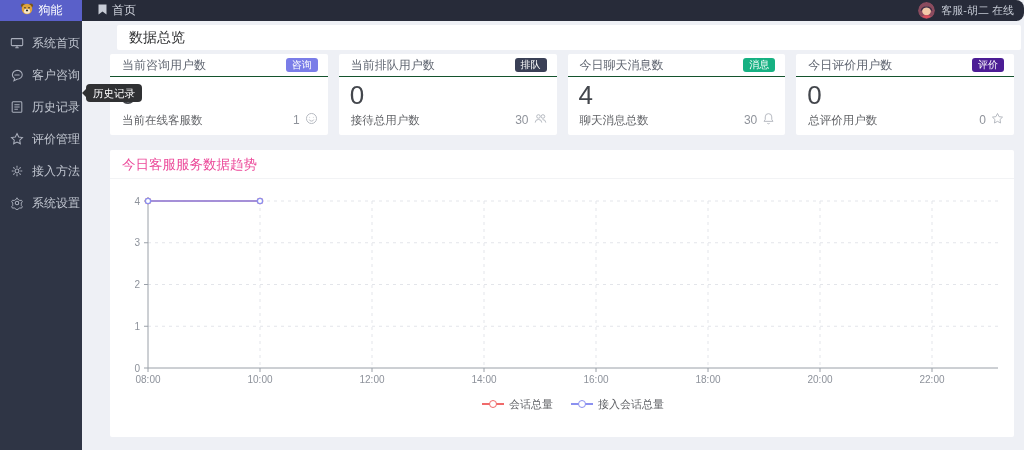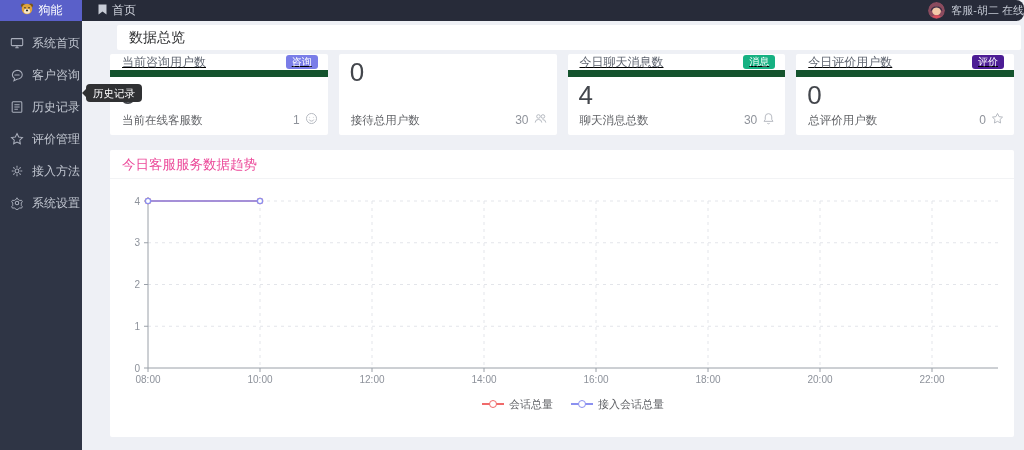--- a/index.html
+++ b/index.html
@@ -9,21 +9,21 @@
     background:#eef0f5; position:relative;
   }
   
   .topbar { position:absolute; top:0; left:0; width:1024px; height:21px;
     background:#272b39; display:flex; align-items:stretch; z-index:5;border-radius:8px; }
   .logo-block { width:82px; background:#5a60c9; display:flex; align-items:center;
     justify-content:center; gap:5px; color:#fff; font-size:12px; }
   .home-tab { display:flex; align-items:center; gap:5px; padding:0 12px; margin-left:4px;
     color:#cfd3dc; font-size:12px; }
   .topbar-spacer { flex:1; }
-  .user-area { display:flex; align-items:center; gap:6px; 
+  .user-area { display:flex; align-items:center; gap:6px; padding-right:10px;
     color:#c3c8d2; font-size:11px; }
   .avatar { width:17px; height:17px; border-radius:50%; overflow:hidden; display:block; }
   
   .sidebar { position:absolute; top:21px; left:0; width:82px; height:429px;
     background:#2f3545; padding-top:6px; z-index:4; }
   .side-item { height:32px; display:flex; align-items:center; gap:8px;
     padding-left:10px; color:#c2c7d1; font-size:12px; cursor:pointer; white-space:nowrap; }
   .side-item .ic { width:14px; height:14px; flex:0 0 14px; display:flex; align-items:center; }
   .side-item svg { stroke:#a9aebb; fill:none; stroke-width:1.2; }
   
@@ -34,21 +34,21 @@
     border-top:4px solid transparent; border-bottom:4px solid transparent;
     border-right:4px solid #303133; }
   
   .panel-title { position:absolute; left:110px; top:25px; width:904px; height:25px;
     background:#fff; border-radius:2px; font-size:14px; color:#303133;
     line-height:25px; padding-left:12px;margin-left:7px; }
   .cards { position:absolute; left:110px; top:54px; width:904px;
     display:grid; grid-template-columns:repeat(4,1fr); gap:11px; }
   .card { background:#fff; height:81px; border-radius:2px; position:relative; }
   .card-header { height:23px; display:flex; justify-content:space-between;
-    align-items:center; padding:0 10px 0 12px; border-bottom:7px solid #14532d;text-decoration:underline; }
+    align-items:center; padding:0 10px 0 12px; border-bottom:1px solid #14532d; }
   .card-title { font-size:12px; color:#5f6570; }
   .badge { font-size:10px; color:#fff; padding:2px 6px; border-radius:3px; line-height:1; }
   .card-value { font-size:26px; color:#43464c; padding:3px 0 0 11px; font-weight:400; }
   .card-footer { position:absolute; left:12px; right:10px; bottom:7px;
     display:flex; justify-content:space-between; align-items:center; }
   .card-footer .flabel { font-size:11.5px; color:#606266; }
   .card-footer .fright { display:flex; align-items:center; gap:5px;
     font-size:12px; color:#8f939b; }
   .card-footer svg { stroke:#b4b8bf; fill:none; stroke-width:1.2; }
   
@@ -184,20 +184,24 @@
               <circle cx="5.8" cy="6.5" r="0.6" fill="#b4b8bf" stroke="none"></circle>
               <circle cx="10.2" cy="6.5" r="0.6" fill="#b4b8bf" stroke="none"></circle>
               <path d="M5.2,9.3 a3,3 0 0 0 5.6,0"></path>
             </svg>
         </span>
       </span>
     </div>
   </div>
 
   <div class="card">
+    <div class="card-header">
+      <span class="card-title">当前排队用户数</span>
+      <span class="badge" style="background: rgb(58, 64, 86);">排队</span>
+    </div>
     <div class="card-value">0</div>
     <div class="card-footer">
       <span class="flabel">接待总用户数</span>
       <span class="fright">
         <span>30</span>
         <span>
           <svg width="13" height="13" viewBox="0 0 16 16">
               <circle cx="5.5" cy="5.5" r="2.2"></circle>
               <path d="M1.5,13 a4,3.8 0 0 1 8,0"></path>
               <circle cx="11" cy="5.5" r="2.2"></circle>

